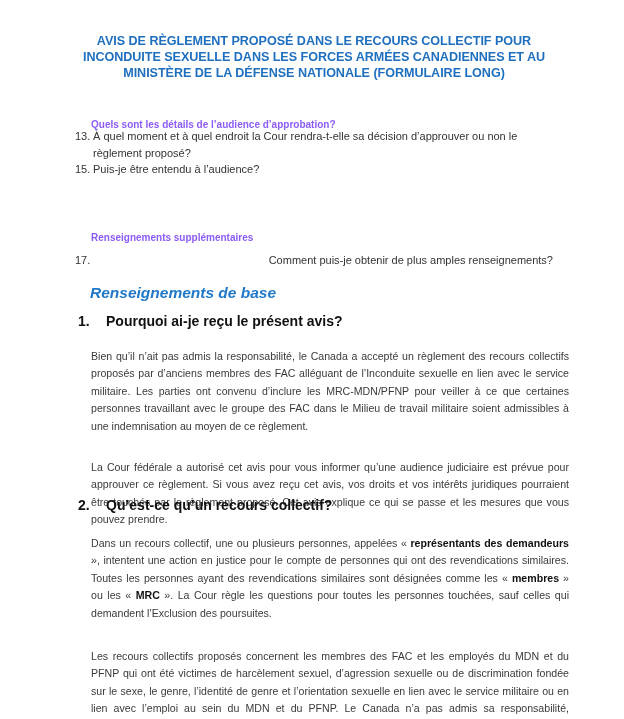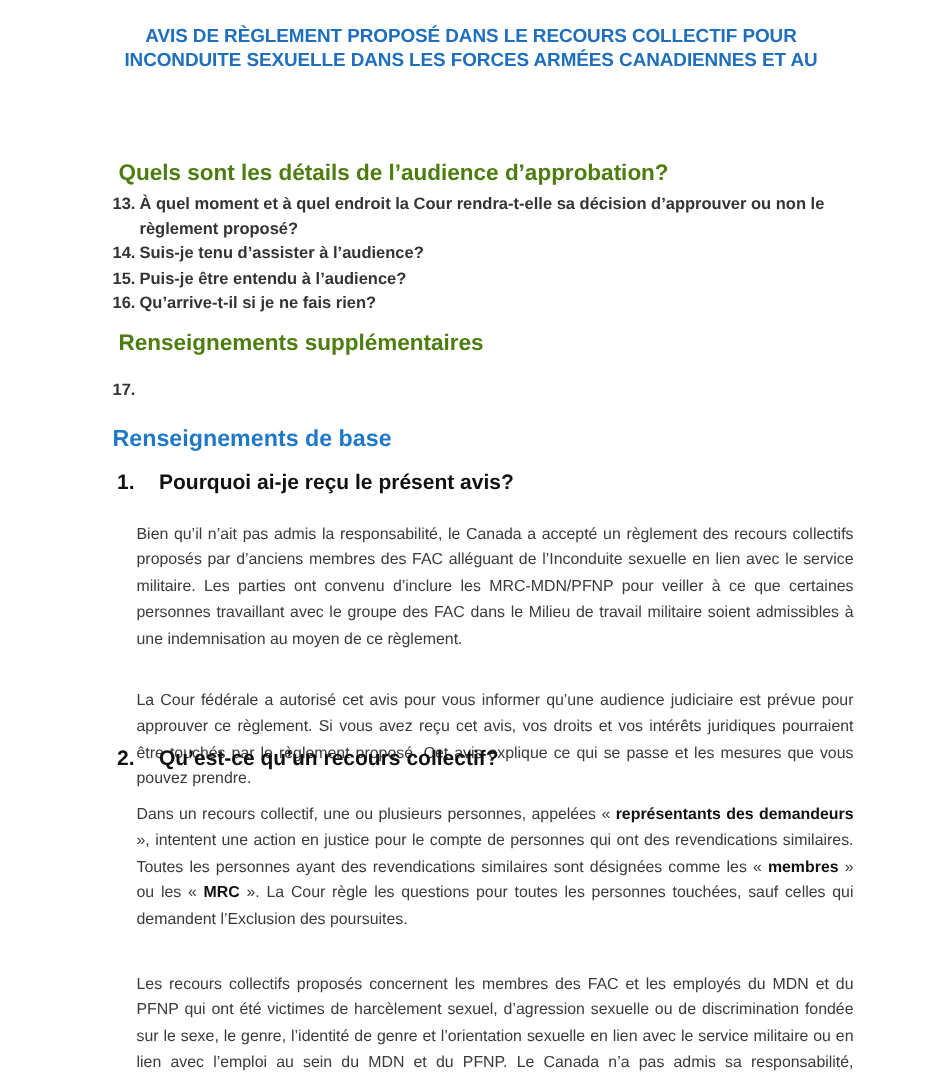--- a/index.html
+++ b/index.html
@@ -14,71 +14,71 @@
       position: relative;
     }
     .page {
       position: absolute;
       left: 75px;
       top: 0;
       width: 478px;
     }
     .title {
       margin: 0;
-      padding-top: 16px;
+      padding-top: 33px;
       text-align: center;
       font-family: "Liberation Sans", sans-serif;
       font-weight: bold;
       font-size: 12.6px;
       line-height: 16px;
       color: #1f6fbf;
       letter-spacing: -0.05px;
     }
     .title span { display: block; white-space: nowrap; }
     .subhead {
       font-family: "Liberation Sans", sans-serif;
       font-weight: bold;
-      font-size: 15px;
-      color: #4d7c0f;
-      margin: 4px;
+      font-size: 10px;
+      color: #8b5cf6;
+      margin: 16px;
       position: absolute;
       left: 0;
       white-space: nowrap;
     }
     .toc {
       position: absolute;
       left: 0;
       width: 478px;
       margin: 0;
       padding: 0;
       list-style: none;
       font-family: "Liberation Sans", sans-serif;
       font-size: 11px;
       line-height: 16.5px;
       color: #333333;
-      font-weight: bold;
     }
     .toc li {
       position: relative;
       padding-left: 18px;
     }
     .toc .num {
       position: absolute;
       left: 0;
       top: 0;
     }
     .section-title {
       position: absolute;
-      left: 0;
+      left: 15px;
       margin: 0;
       font-family: "Liberation Sans", sans-serif;
       font-weight: bold;
       font-size: 15.5px;
       color: #1f78c8;
       white-space: nowrap;
+      font-style: italic;
     }
     .q-head {
       position: absolute;
       left: 3px;
       margin: 0;
       font-family: "Liberation Sans", sans-serif;
       font-weight: bold;
       font-size: 14px;
       color: #111111;
       white-space: nowrap;
@@ -104,46 +104,40 @@
     }
   </style>
 </head>
 <body>
 
 <div class="page">
 
   <h1 class="title">
     <span>AVIS DE RÈGLEMENT PROPOSÉ DANS LE RECOURS COLLECTIF POUR</span>
     <span>INCONDUITE SEXUELLE DANS LES FORCES ARMÉES CANADIENNES ET AU</span>
+    <span>MINISTÈRE DE LA DÉFENSE NATIONALE (FORMULAIRE LONG)</span>
   </h1>
 
   <h3 class="subhead" style="top:103px;">Quels sont les détails de l’audience d’approbation?</h3>
   <ul class="toc" style="top:128px;">
     <li>
       <span class="num">13.</span>
       <span>À quel moment et à quel endroit la Cour rendra-t-elle sa décision d’approuver ou non le règlement proposé?</span>
     </li>
     <li>
-      <span class="num">14.</span>
-      <span>Suis-je tenu d’assister à l’audience?</span>
-    </li>
-    <li>
       <span class="num">15.</span>
       <span>Puis-je être entendu à l’audience?</span>
-    </li>
-    <li>
-      <span class="num">16.</span>
-      <span>Qu’arrive-t-il si je ne fais rien?</span>
     </li>
   </ul>
 
   <h3 class="subhead" style="top:216px;">Renseignements supplémentaires</h3>
   <ul class="toc" style="top:252px;text-align:right;">
     <li>
       <span class="num">17.</span>
+      <span>Comment puis-je obtenir de plus amples renseignements?</span>
     </li>
   </ul>
 
   <h2 class="section-title" style="top:284px;">Renseignements de base</h2>
 
   <h3 class="q-head" style="top:313px;">
     <span class="qn">1.</span><span>Pourquoi ai-je reçu le présent avis?</span>
   </h3>
   <p class="para" style="top:332px;">Bien qu’il n’ait pas admis la responsabilité, le Canada a accepté un règlement des recours collectifs proposés par d’anciens membres des FAC alléguant de l’Inconduite sexuelle en lien avec le service militaire. Les parties ont convenu d’inclure les MRC-MDN/PFNP pour veiller à ce que certaines personnes travaillant avec le groupe des FAC dans le Milieu de travail militaire soient admissibles à une indemnisation au moyen de ce règlement.</p>
   <p class="para" style="top:443px;">La Cour fédérale a autorisé cet avis pour vous informer qu’une audience judiciaire est prévue pour approuver ce règlement. Si vous avez reçu cet avis, vos droits et vos intérêts juridiques pourraient être touchés par le règlement proposé. Cet avis explique ce qui se passe et les mesures que vous pouvez prendre.</p>

